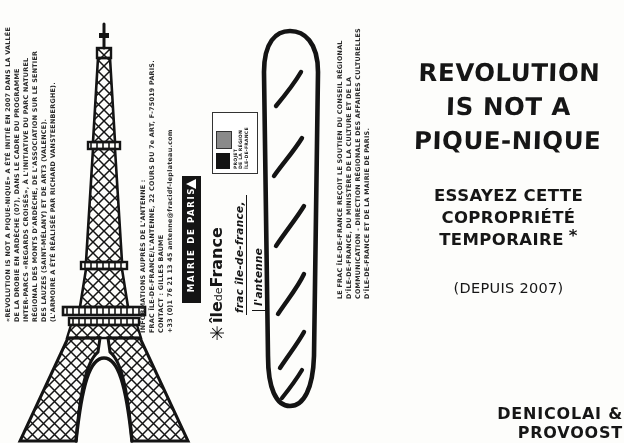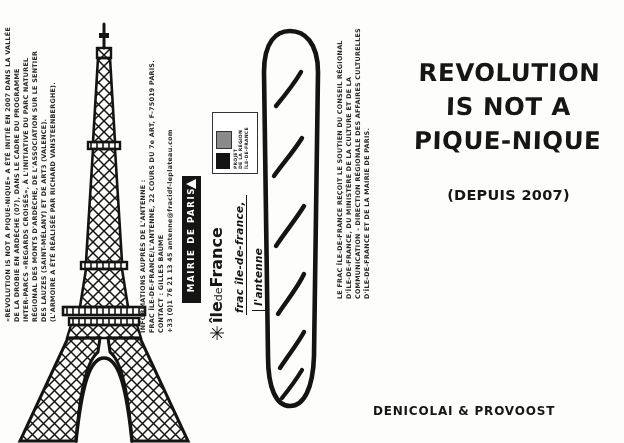--- a/index.html
+++ b/index.html
@@ -32,23 +32,23 @@
   .sq-black{width:16px;height:14px;background:#141414;}
   .sq-gray{width:16px;height:14px;background:#8a8a8a;border:1px solid #333;}
   .stamp-line{font-size:4.6px;line-height:5.4px;font-weight:700;letter-spacing:.2px;padding-left:4px;white-space:nowrap;}
   .right-col{position:absolute;left:393px;top:0;width:231px;text-align:center;}
   .title{margin-top:56px;font-size:24.5px;line-height:34px;font-weight:800;letter-spacing:.5px;transform:skewX(-1.5deg);}
   .subtitle{margin-top:27px;font-size:16.5px;line-height:22px;font-weight:800;letter-spacing:.4px;}
   .ast{font-weight:900;}
   .sub-ast{display:inline-block;transform:translateY(-4px);margin-left:5px;}
   .date-note{margin-top:29px;font-size:15.5px;font-weight:800;letter-spacing:.3px;}
   .date-ast{display:inline-block;transform:translateY(-9px);margin-right:1px;}
-  .date-line2{font-size:14.5px;font-weight:700;margin-top:2px;}
-  .signature{position:absolute;left:373px;top:404px;width:231px;text-align:left;
-    font-size:12px;font-weight:800;letter-spacing:.8px;}
+  .date-line2{font-size:14.5px;font-weight:400;margin-top:2px;}
+  .signature{position:absolute;left:392px;top:404px;width:231px;text-align:right;
+    font-size:16px;font-weight:800;letter-spacing:.8px;}
   svg{position:absolute;}
   .eiffel{left:16px;top:22px;}
   .baguette{left:250px;top:26px;}
 </style>
 </head>
 <body>
 
 <div class="poster">
 
   <div class="rot left-note">
@@ -135,20 +135,27 @@
     <div class="tiny-line">COMMUNICATION - DIRECTION RÉGIONALE DES AFFAIRES CULTURELLES</div>
     <div class="tiny-line">D'ÎLE-DE-FRANCE ET DE LA MAIRIE DE PARIS.</div>
   </div>
 
   <div class="right-col">
     <div class="title">
       <div>REVOLUTION</div>
       <div>IS NOT A</div>
       <div>PIQUE-NIQUE</div>
     </div>
+    <div class="subtitle">
+      <div>ESSAYEZ CETTE</div>
+      <div>COPROPRIÉTÉ</div>
+      <div>
+        <span>TEMPORAIRE</span><span class="ast sub-ast">*</span>
+      </div>
+    </div>
     <div class="date-note">
       <div class="date-line2">(DEPUIS 2007)</div>
     </div>
   </div>
 
   <div class="signature">DENICOLAI &amp; PROVOOST</div>
 
 </div>
 
 </body></html>

